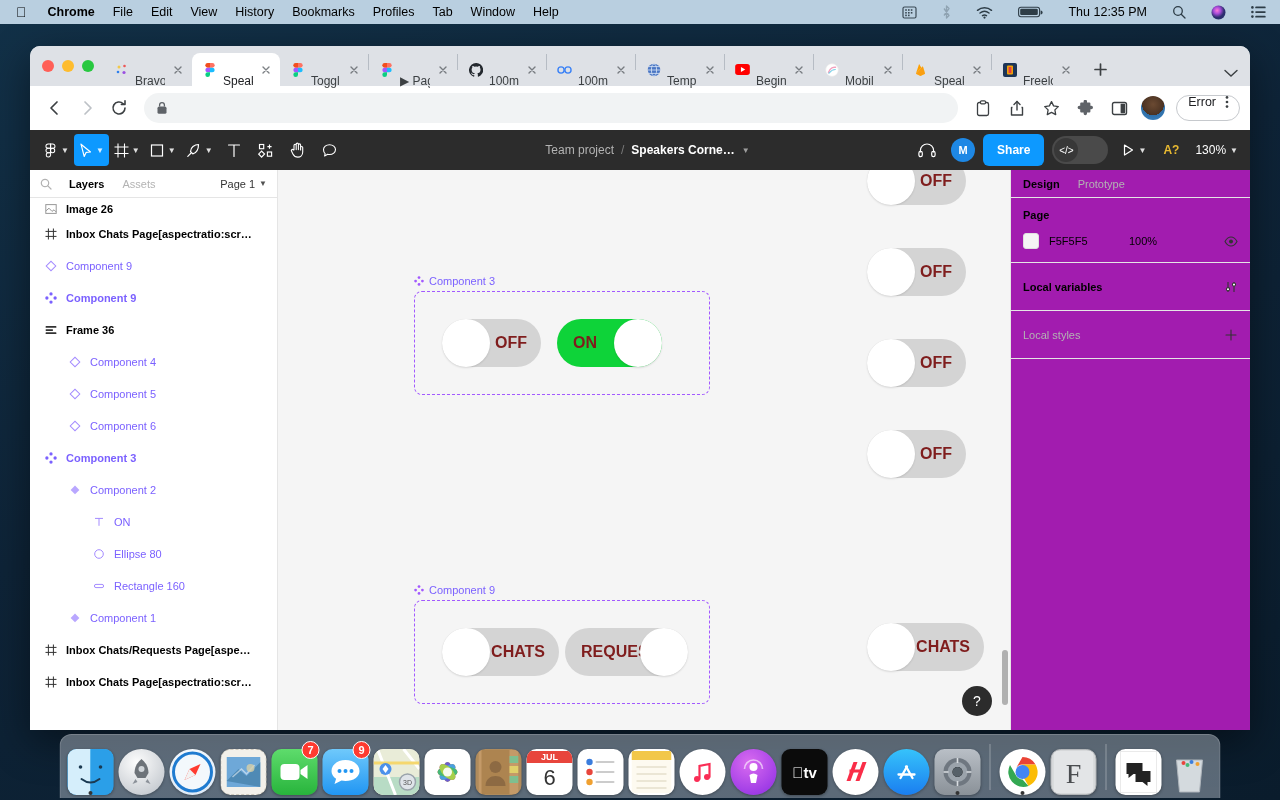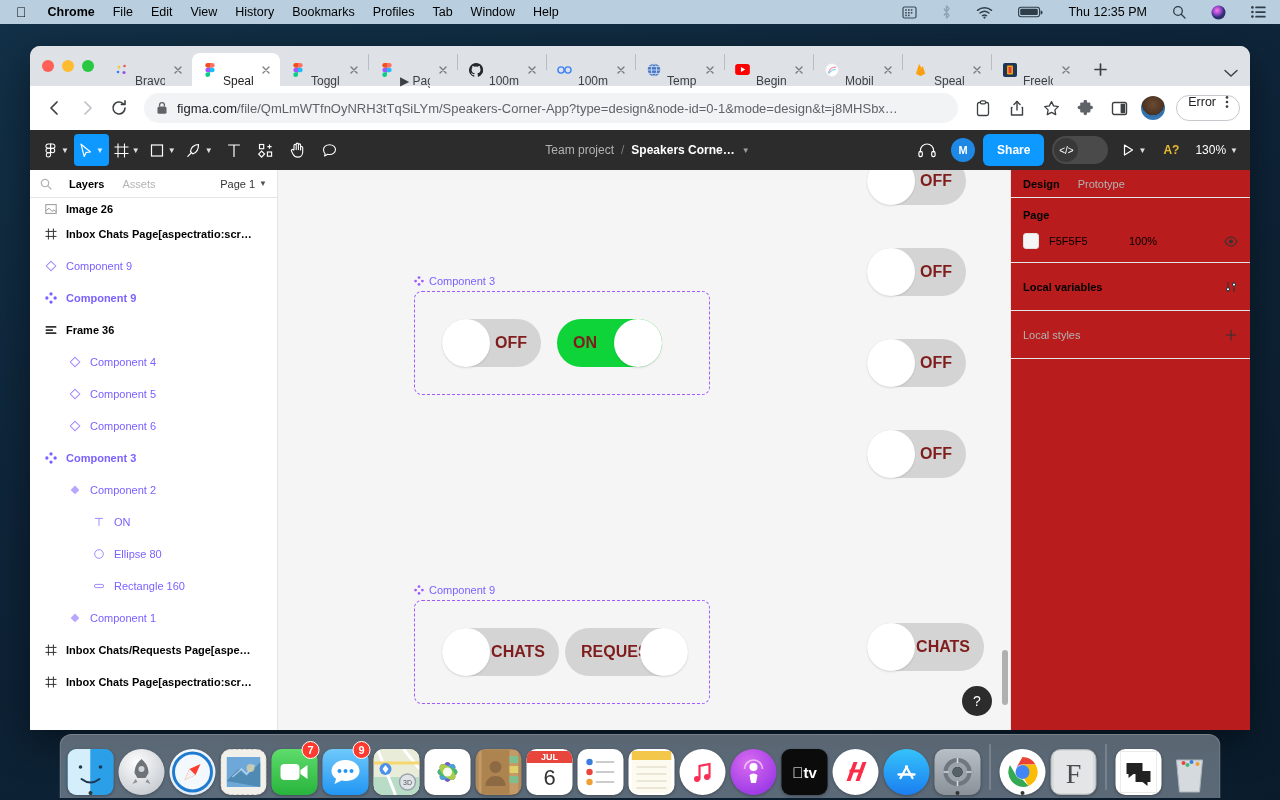--- a/index.html
+++ b/index.html
@@ -195,21 +195,21 @@
   }
   
   #help-btn {
     position:absolute; right:18px; bottom:14px;
     width:30px; height:30px; border-radius:50%; background:#2c2c2c;
     color:#fff; font-size:14px; display:flex; align-items:center; justify-content:center;
   }
 
   
   #design-panel {
-    width:240px; flex:0 0 240px; background:#b91c1c; border-left:1px solid #e5e5e5;
+    width:240px; flex:0 0 240px; background:#a21caf; border-left:1px solid #e5e5e5;
     display:flex; flex-direction:column; font-size:11px;
   }
   #dp-tabs { height:28px; display:flex; align-items:center; padding:0 12px; gap:18px; border-bottom:1px solid #e5e5e5; }
   .dp-tab { font-size:11px; font-weight:bold; color:#000; }
   .dp-tab.inactive { color:#b3b3b3; font-weight:normal; }
   .dp-sec { padding:11px 12px 13px 12px; border-bottom:1px solid #e5e5e5; }
   .dp-title { font-size:11px; font-weight:bold; color:#000; margin-bottom:12px; }
   .dp-row { display:flex; align-items:center; gap:10px; }
   .swatch { width:16px; height:16px; border-radius:3px; background:#f5f5f5; border:1px solid #e0e0e0; }
   .dp-hex { font-size:11px; color:#000; width:70px; }
@@ -566,21 +566,20 @@
         </svg>
     </div>
 
     <div id="omnibox">
       <span style="display:flex;">
         <svg width="12" height="14" viewBox="0 0 12 14">
             <rect x="1.5" y="5.6" width="9" height="7.2" rx="1.6" fill="#5f6368"></rect>
             <path d="M3.6 5.6 V4 a2.4 2.4 0 0 1 4.8 0 v1.6" fill="none" stroke="#5f6368" stroke-width="1.3"></path>
           </svg>
       </span>
-      <span id="url"><span>figma.com</span><span class="dim">/file/QmLmWTfnOyNRH3tTqSiLYm/Speakers-Corner-App?type=design&amp;node-id=0-1&amp;mode=design&amp;t=j8MHSbx…</span></span>
     </div>
 
     <div class="nav-right">
       <div class="navbtn">
         <svg width="16" height="17" viewBox="0 0 16 17">
             <rect x="2.5" y="2.5" width="11" height="13" rx="1.7" fill="none" stroke="#3c4043" stroke-width="1.3"></rect>
             <rect x="5.5" y="0.8" width="5" height="3" rx="1" fill="#fff" stroke="#3c4043" stroke-width="1.2"></rect>
           </svg>
       </div>
       <div class="navbtn">

